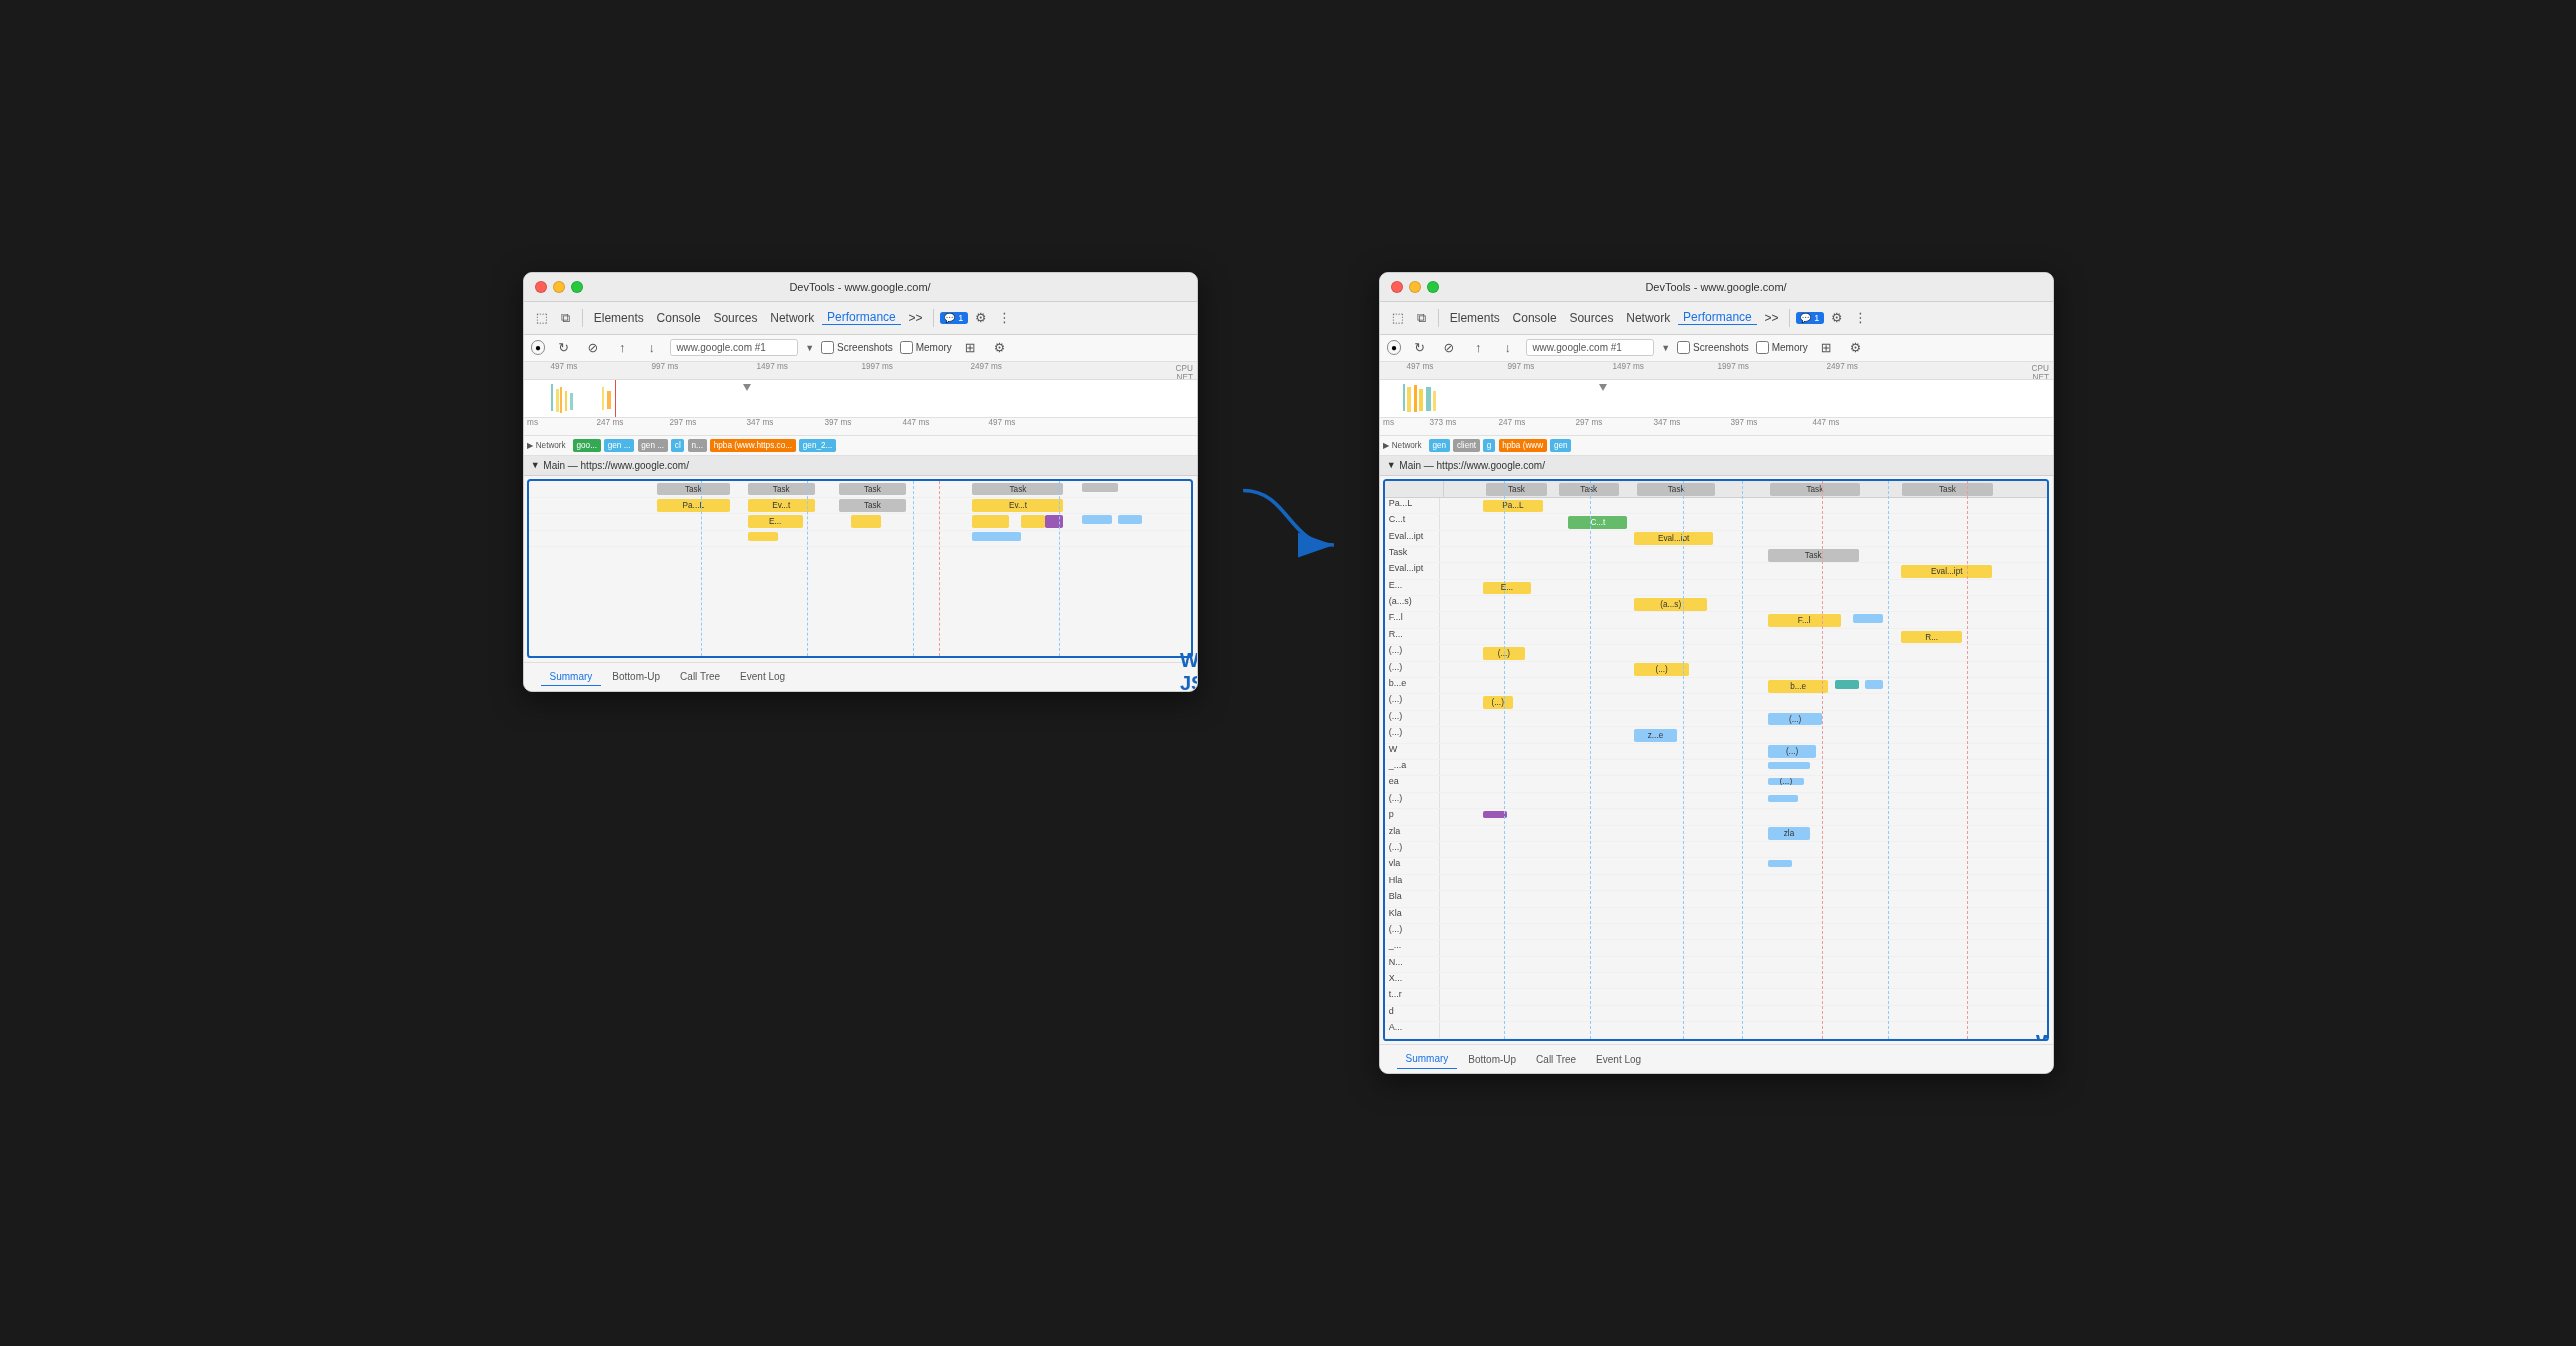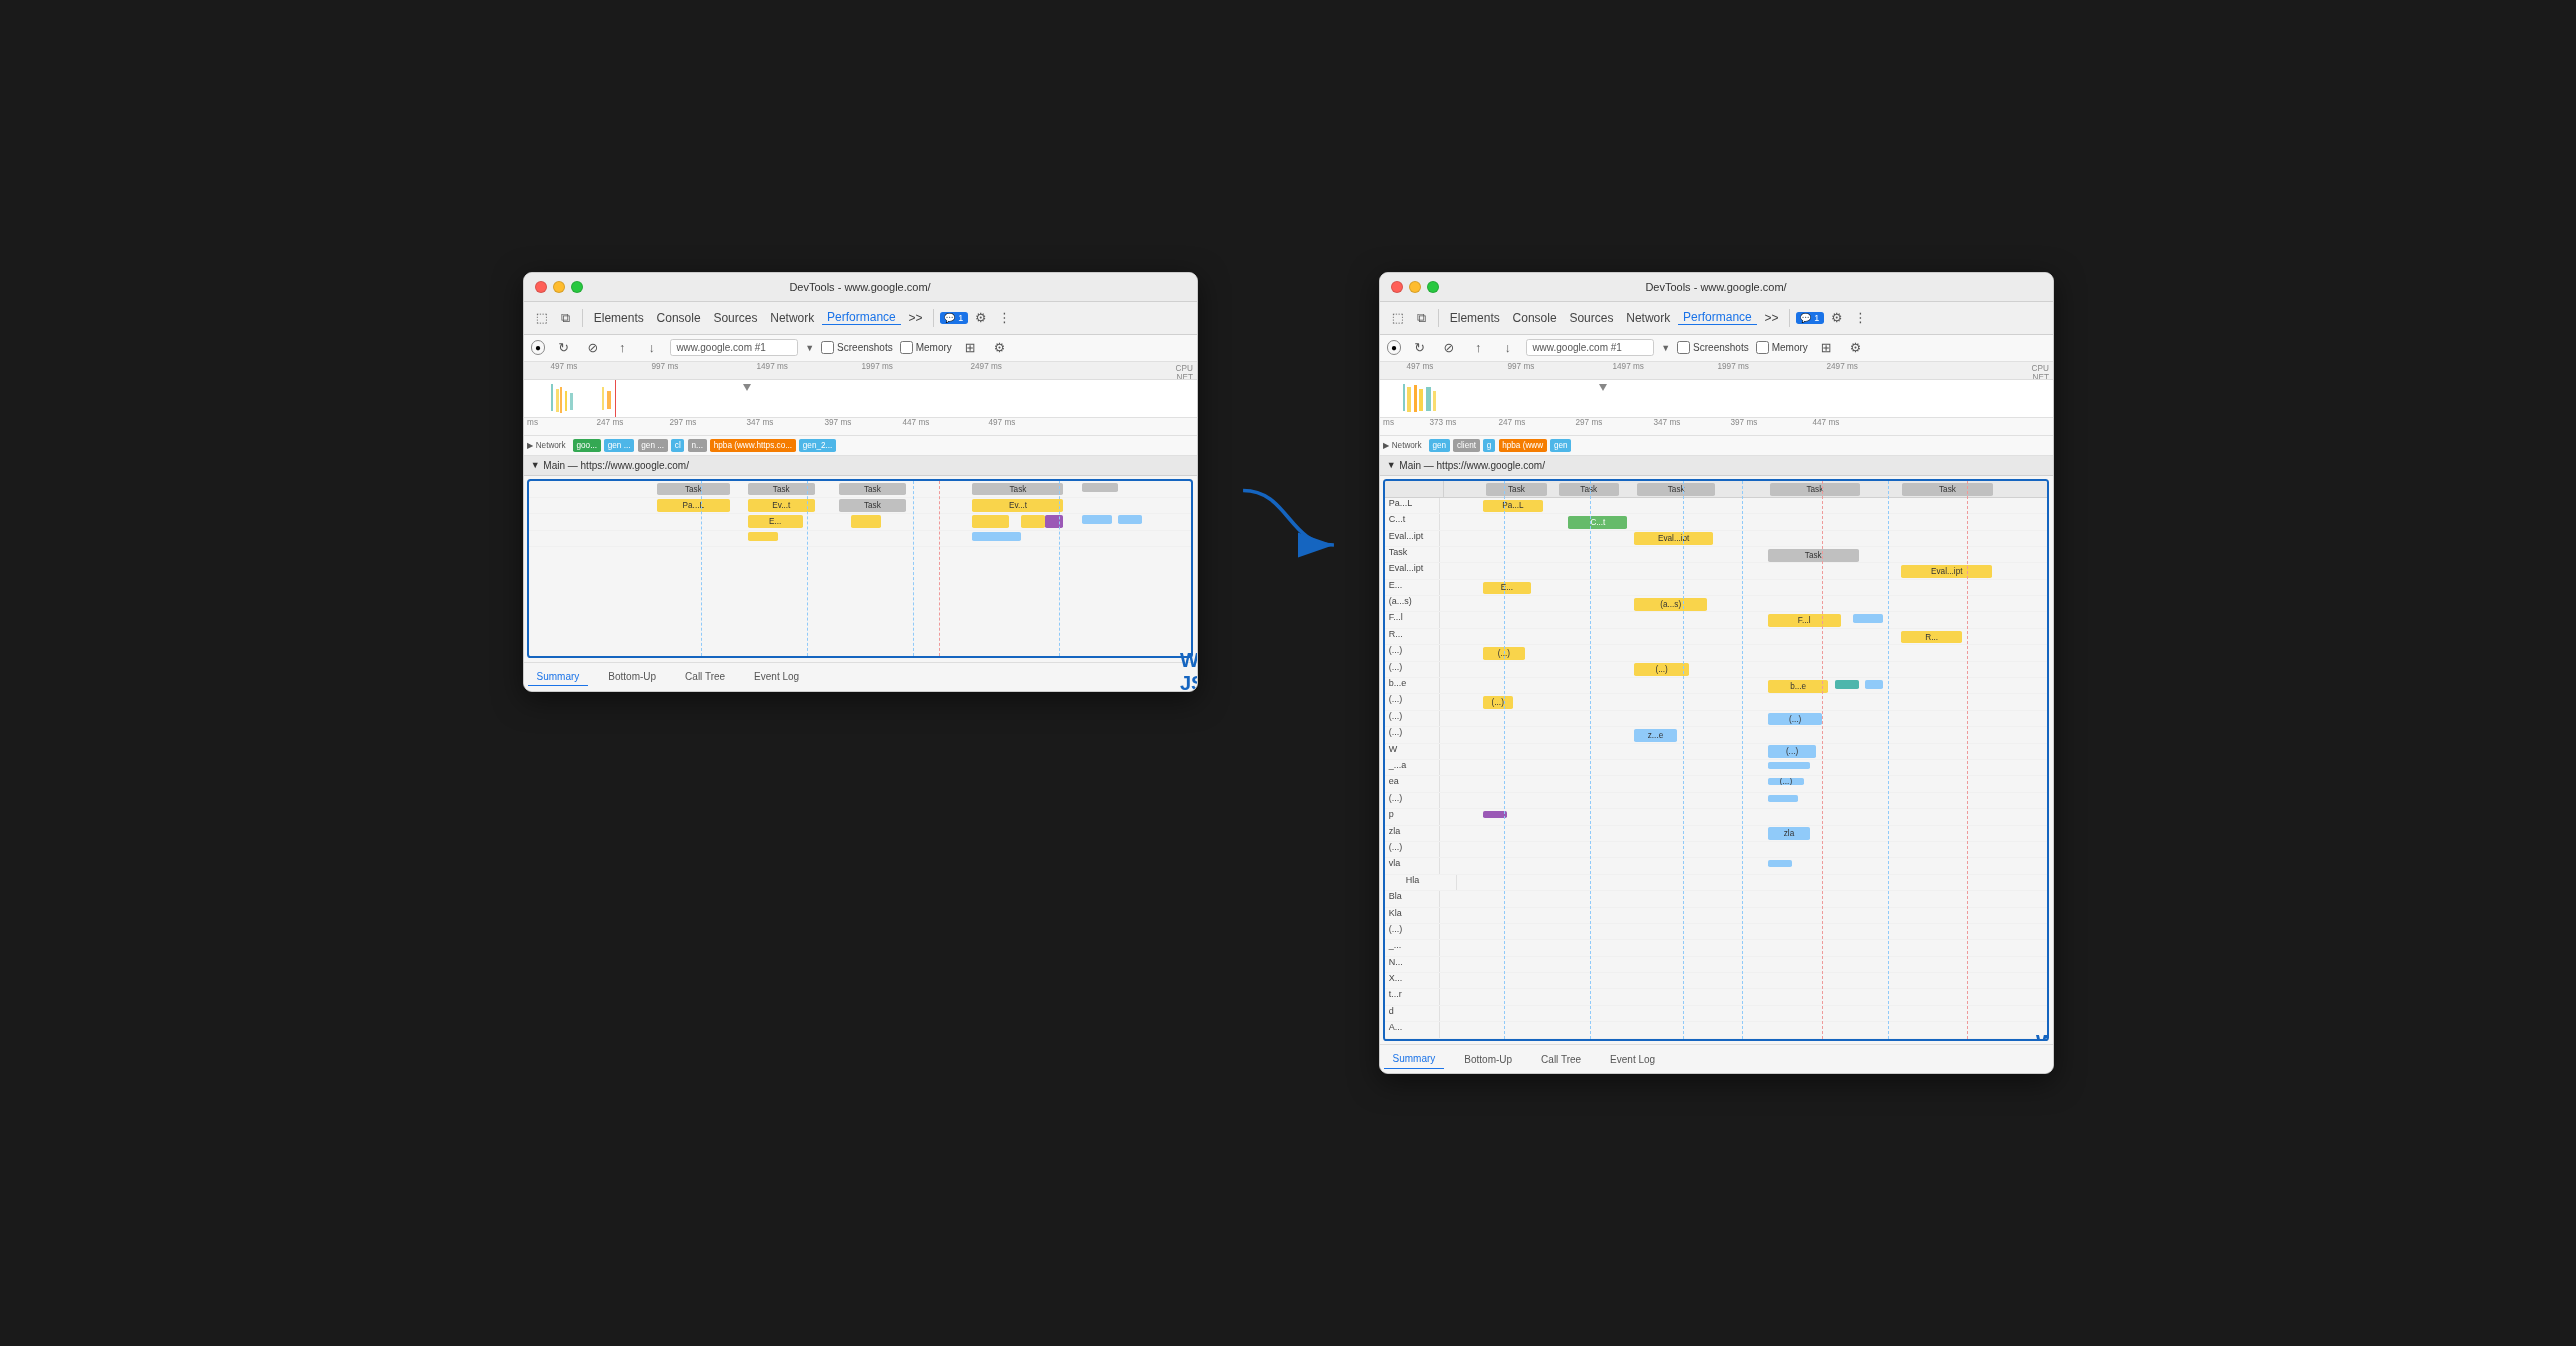--- a/index.html
+++ b/index.html
@@ -223,22 +223,22 @@
     .bar-purple { background: #9b59b6; color: #fff; }
     .bar-lightblue { background: #90caf9; color: #333; }
     .bar-teal { background: #4db6ac; color: #fff; }
     
     .bottom-tabs {
       height: 29px;
       background: #f5f5f5;
       border-top: 0.9px solid #ddd;
       display: flex;
       align-items: center;
-      padding: 0 4px;
-      gap: 11px;
+      padding: 0 17px;
+      gap: 2px;
     }
     .tab-item {
       padding: 3.6px 9px;
       font-size: 10px;
       color: #555;
       cursor: pointer;
       border-radius: 2.7px 2.7px 0 0;
     }
     .tab-item.active {
       color: #1a73e8;
@@ -691,21 +691,21 @@
       <div style="display:flex;height:16.4px;border-bottom:0.9px solid #f0f0f0;">
         <div class="flame-label">(...)</div>
         <div class="flame-bars"></div>
       </div>
       <div style="display:flex;height:16.4px;border-bottom:0.9px solid #f0f0f0;">
         <div class="flame-label">vla</div>
         <div class="flame-bars">
           <div class="flame-bar bar-lightblue" style="left:54%;width:4%;height:7.3px;"></div>
         </div>
       </div>
-      <div style="display:flex;height:16.4px;border-bottom:0.9px solid #f0f0f0;padding-left:17px;">
+      <div style="display:flex;height:16.4px;border-bottom:0.9px solid #f0f0f0;">
         <div class="flame-label">Hla</div>
         <div class="flame-bars"></div>
       </div>
       <div style="display:flex;height:16.4px;border-bottom:0.9px solid #f0f0f0;">
         <div class="flame-label">Bla</div>
         <div class="flame-bars"></div>
       </div>
       <div style="display:flex;height:16.4px;border-bottom:0.9px solid #f0f0f0;">
         <div class="flame-label">Kla</div>
         <div class="flame-bars"></div>

